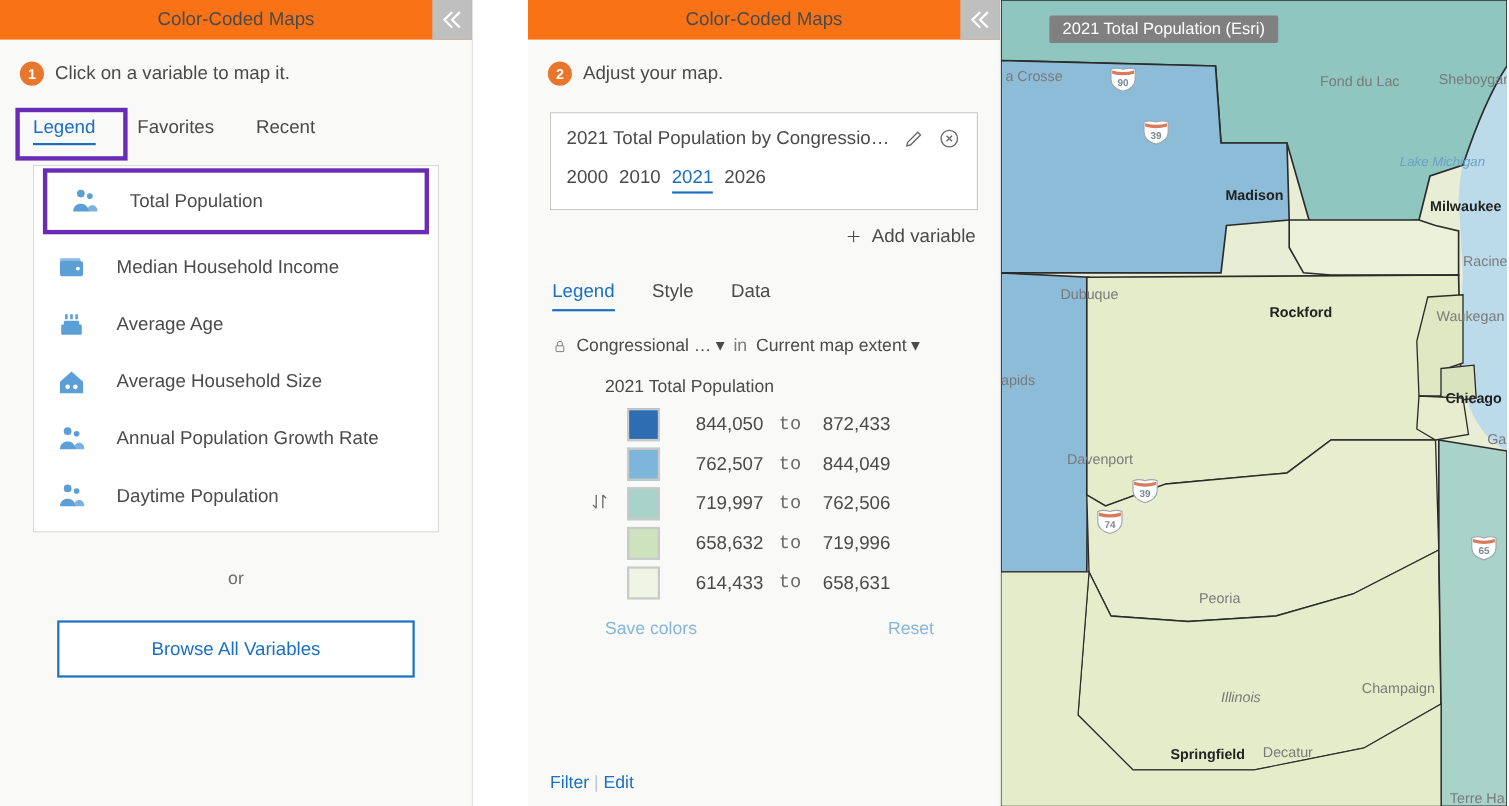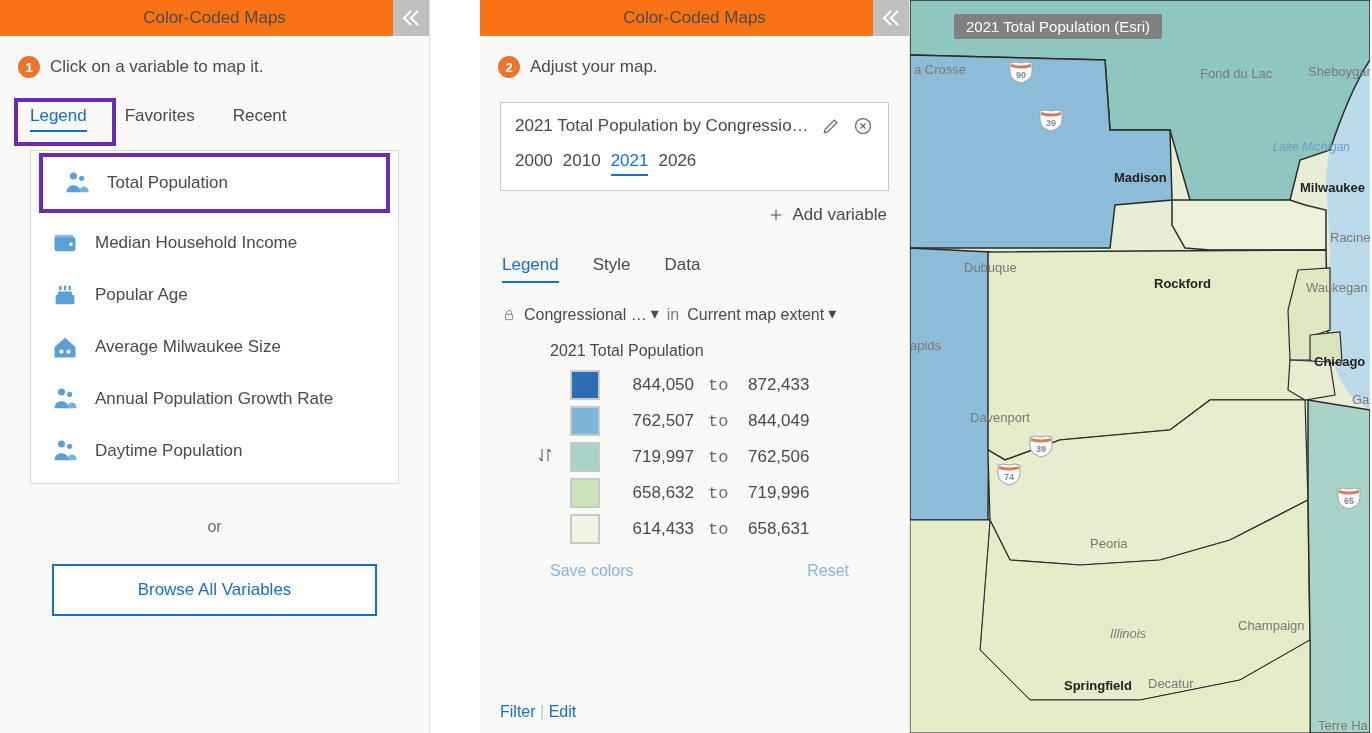--- a/index.html
+++ b/index.html
@@ -12,21 +12,21 @@
   .collapse-btn svg { width: 24px; height: 24px; }
   .step-row { display: flex; align-items: center; gap: 10px; padding: 20px 18px 8px 18px; font-size: 17px; color: #4a4a4a; }
   .step-badge { width: 22px; height: 22px; border-radius: 50%; background: #e8762c; color: #fff; display: flex; align-items: center; justify-content: center; font-size: 13px; font-weight: 600; }
   
   .tab-row { display: flex; gap: 38px; padding: 20px 30px 8px 30px; font-size: 17px; color: #4a4a4a; }
   .tab-row span { cursor: pointer; padding-bottom: 4px; }
   .tab-active { color: #1a6fc4; border-bottom: 2px solid #1a6fc4; }
   .purple-box-tab { position: absolute; border: 4px solid #6a2bb5; pointer-events: none; }
   
   .var-list { margin: 10px 30px 0 30px; border: 1px solid #d9d9d9; background: #fff; padding: 6px 0; }
-  .var-item { display: flex; align-items: center; gap: 16px; padding: 12px 20px; cursor: pointer; font-size: 17px; color: #4a4a4a; }
+  .var-item { display: flex; align-items: center; gap: 27px; padding: 12px 20px; cursor: pointer; font-size: 17px; color: #4a4a4a; }
   .var-icon { width: 28px; height: 28px; color: #5b9fd6; flex: 0 0 28px; display:flex; align-items:center; justify-content:center;}
   .var-icon svg { width: 28px; height: 28px; }
   .purple-box-var { border: 4px solid #6a2bb5; margin: -4px 8px 4px 8px; }
   .or-row { text-align: center; color: #6a6a6a; font-size: 16px; margin: 34px 0 14px 0; }
   .browse-btn { margin: 14px 52px 20px 52px; border: 2px solid #1a6fc4; color: #1a6fc4; background: #fff; text-align: center; padding: 14px 0; font-size: 17px; cursor: pointer; }
   
   .title-card { margin: 16px 20px 0 20px; border: 1px solid #c9c9c9; background: #fff; padding: 12px 14px 14px 14px; }
   .title-row { display: flex; align-items: center; gap: 10px; font-size: 17px; color: #4a4a4a; }
   .title-row .txt { flex: 1; white-space: nowrap; overflow: hidden; text-overflow: ellipsis; }
   .icon-btn { width: 22px; height: 22px; color: #6a6a6a; cursor: pointer; display:flex;align-items:center;justify-content:center;}
@@ -115,31 +115,31 @@
         <span>Median Household Income</span>
       </div>
       <div class="var-item">
         <span class="var-icon">
             <svg viewBox="0 0 24 24" fill="currentColor">
               <rect x="4" y="12" width="16" height="8" rx="1"></rect>
               <rect x="6" y="9" width="12" height="4" rx="1"></rect>
               <path d="M8 4v4M12 4v4M16 4v4" stroke="currentColor" stroke-width="2"></path>
             </svg>
           </span>
-        <span>Popular Age</span>
+        <span>Average Age</span>
       </div>
       <div class="var-item">
         <span class="var-icon">
             <svg viewBox="0 0 24 24" fill="currentColor">
               <path d="M3 12L12 4l9 8v9H3z"></path>
               <circle cx="9" cy="16" r="1.8" fill="#fff"></circle>
               <circle cx="15" cy="16" r="1.8" fill="#fff"></circle>
             </svg>
           </span>
-        <span>Average Milwaukee Size</span>
+        <span>Average Household Size</span>
       </div>
       <div class="var-item">
         <span class="var-icon">
             <svg viewBox="0 0 24 24" fill="currentColor">
               <circle cx="9" cy="6" r="3"></circle>
               <circle cx="16" cy="8" r="2.2"></circle>
               <path d="M3 20c0-4 3-6 6-6s6 2 6 6z"></path>
               <path d="M14 20c0-3 1.5-5 4-5s4 2 4 5z" opacity=".8"></path>
             </svg>
           </span>

